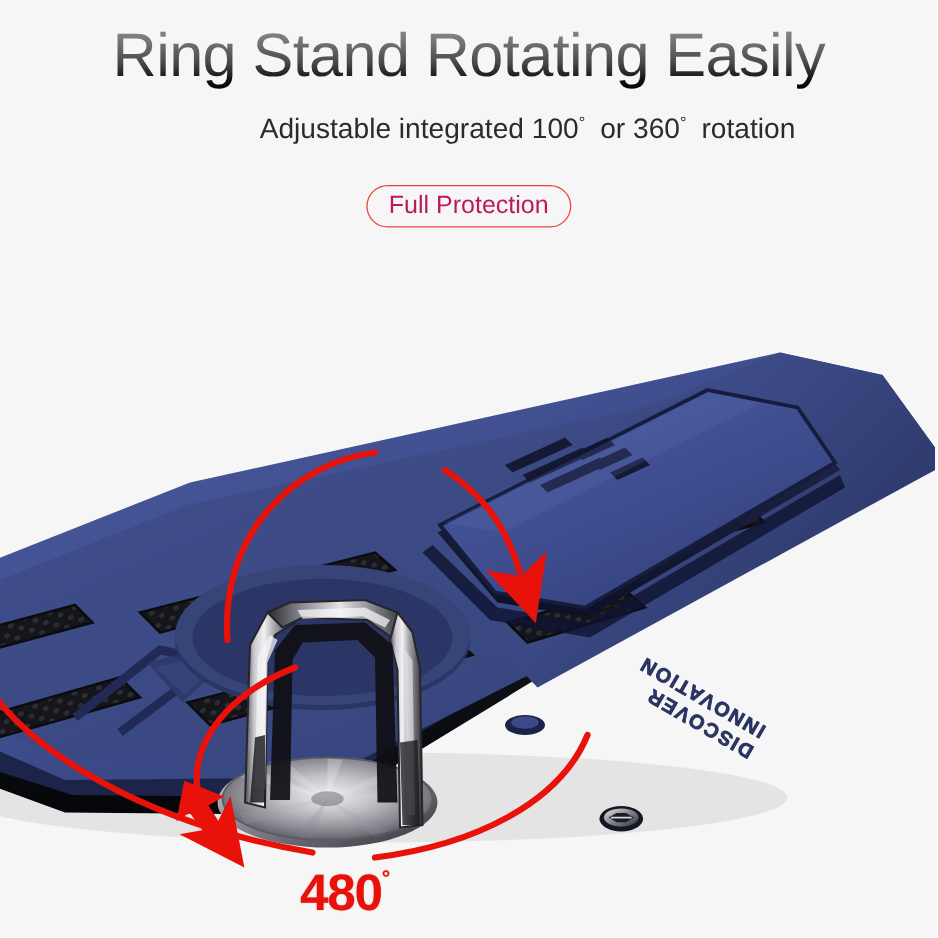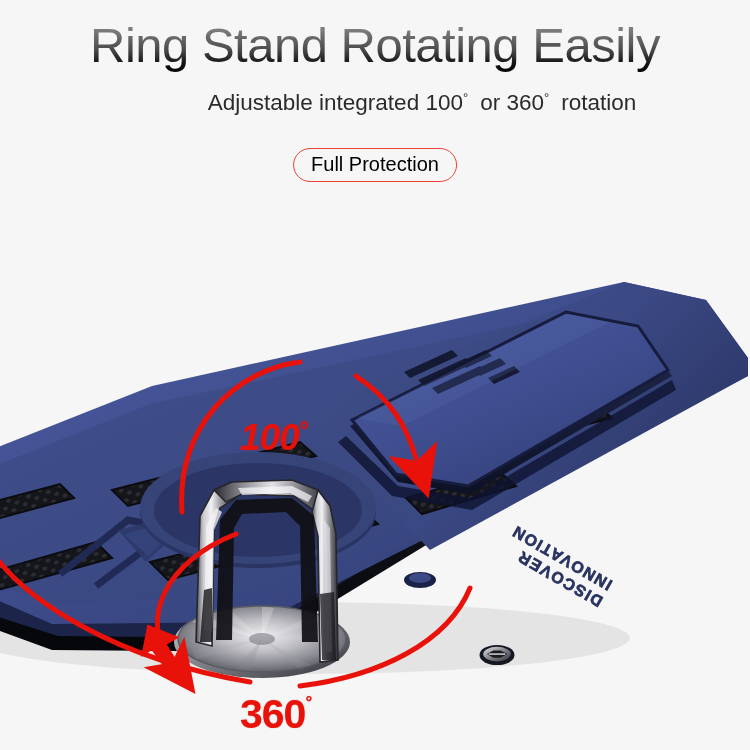--- a/index.html
+++ b/index.html
@@ -57,21 +57,21 @@
   #subtitle .gap { display: inline-block; width: 12px; }
 
   #badge {
     position: absolute;
     left: 50%;
     top: 148px;
     transform: translateX(-50%);
     border: 1.6px solid #ef4136;
     border-radius: 18px;
     padding: 3px 17px 5px 17px;
-    color: #000000;
+    color: #be185d;
     font-size: 20px;
     line-height: 1.2;
     white-space: nowrap;
   }
 
   
   #stage {
     position: absolute;
     left: 0;
     top: 190px;
@@ -367,17 +367,16 @@
 
         <path d="M-16,350 C20,412 120,470 250,492" stroke-width="5"></path>
         <path d="M300,496 C380,486 448,452 470,398" stroke-width="5"></path>
       </g>
 
       <g>
         <path d="M152,432 L180,452 L166,456 L172,474 L158,478 L150,458 L138,462 Z" fill="#e8120b" transform="rotate(-14 160 452)"></path>
       </g>
     </svg>
 
-    <div class="anno" id="anno-100"><span>100</span><span class="deg">°</span></div>
-
-    <div class="anno" id="anno-360"><span>360</span><span class="deg">°</span></div>
+
+    <div class="anno" id="anno-360"><span>480</span><span class="deg">°</span></div>
   </div>
 </div>
 
 </body></html>

